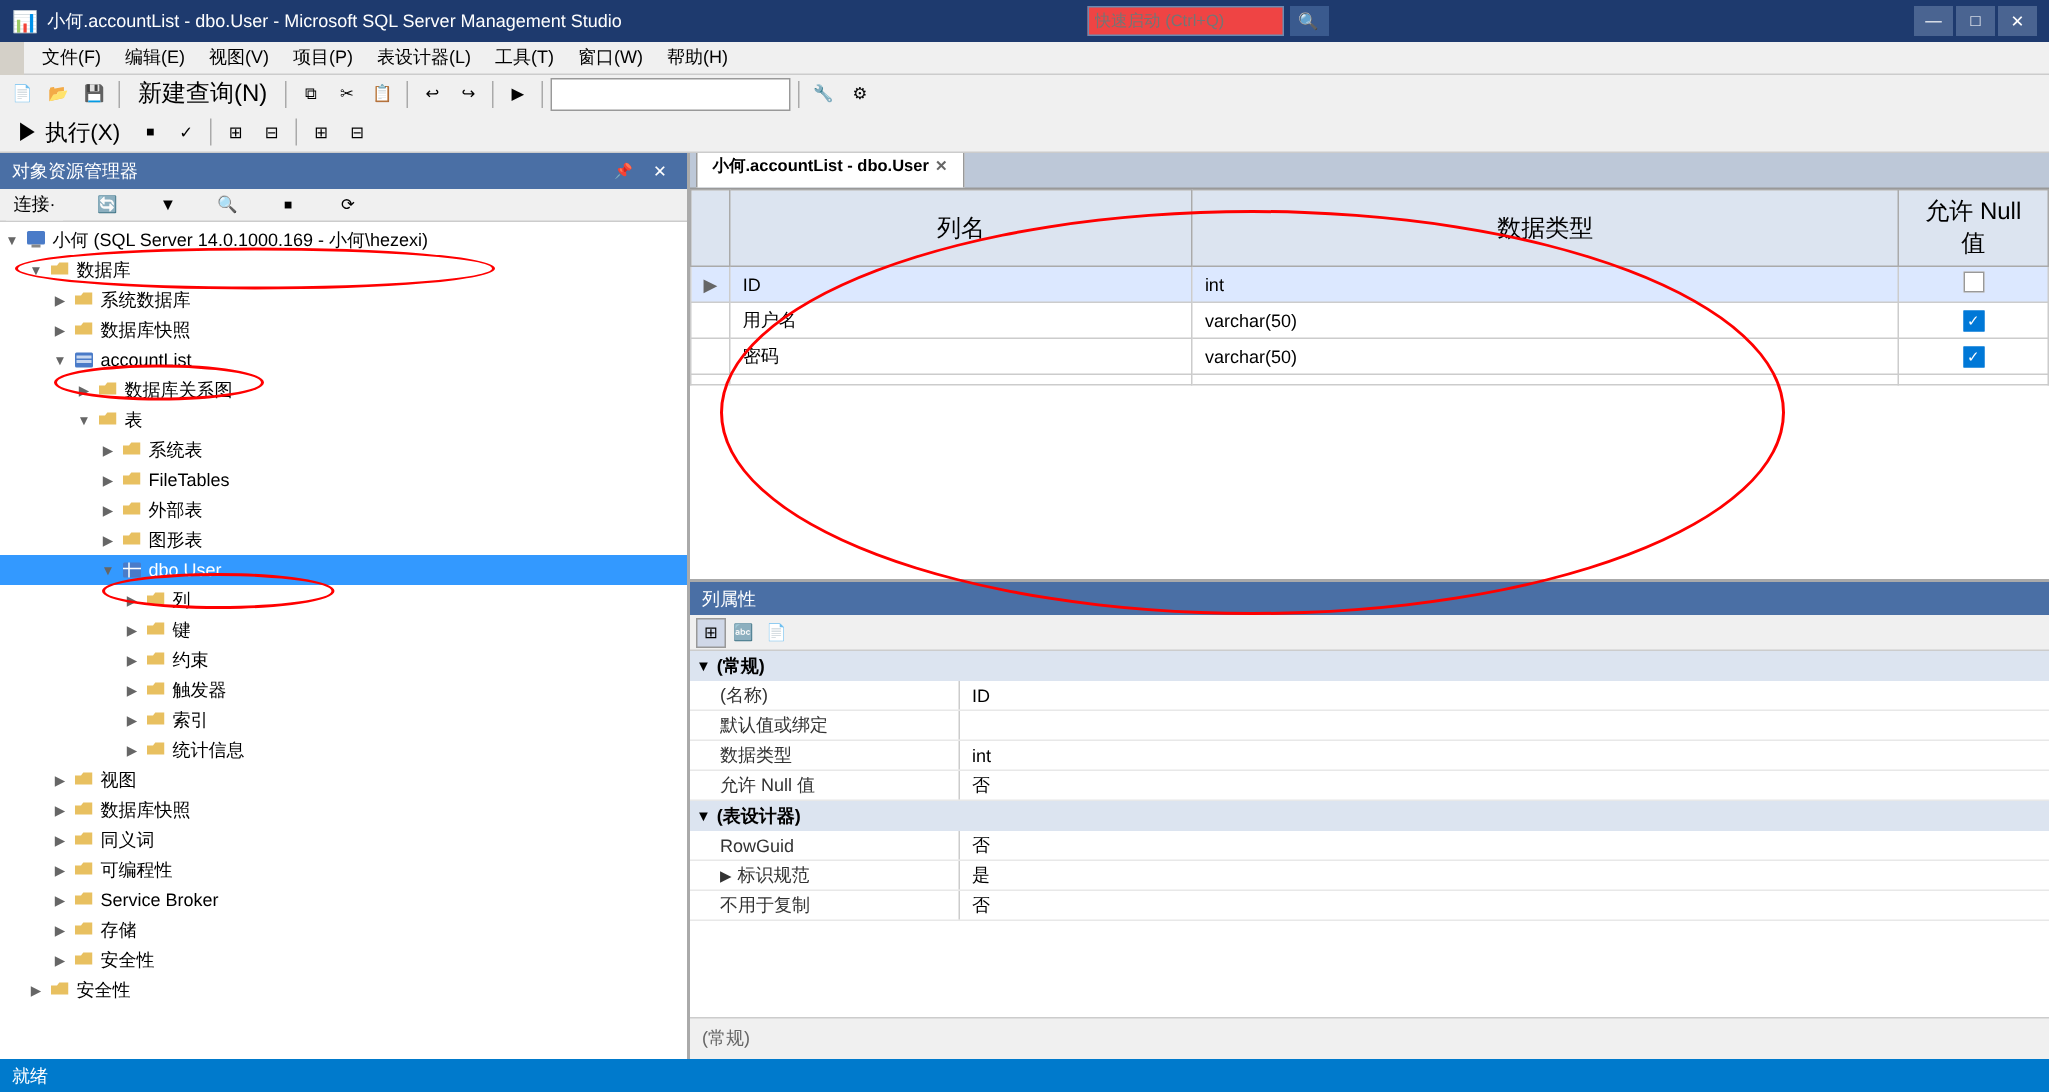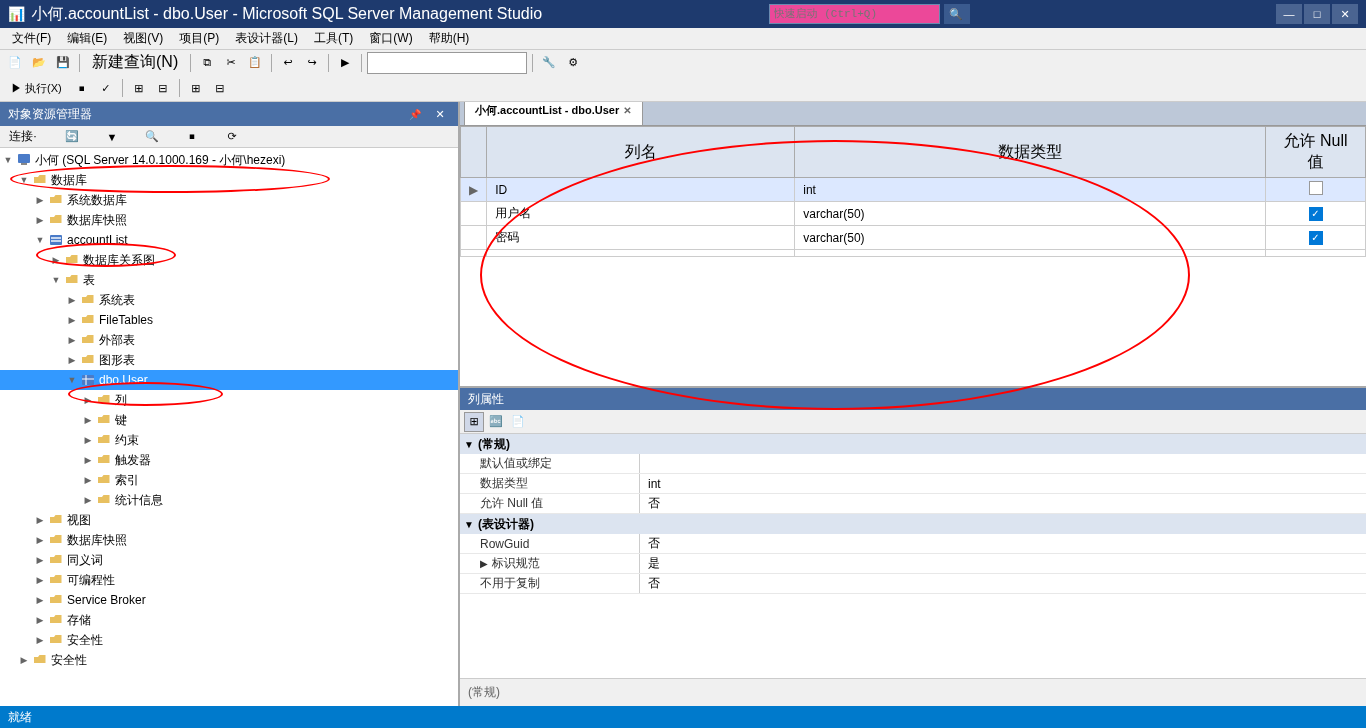--- a/index.html
+++ b/index.html
@@ -28,20 +28,21 @@
     }
 
     
     .menu-bar {
       background: #f0f0f0;
       height: 22px;
       display: flex;
       align-items: center;
       padding: 0 4px;
       border-bottom: 1px solid #ccc;
+      margin-left: 16px;
     }
     .menu-item {
       padding: 2px 8px;
       cursor: pointer;
       font-size: 12px;
       color: #000;
     }
 
     
     .toolbar-area {
@@ -344,25 +345,25 @@
     }
   </style>
 </head>
 <body>
 
 <div style="width:1366px; height:728px; position:relative; overflow:hidden; display:flex; flex-direction:column;">
 
   <div class="title-bar" style="position:relative;">
     <div class="title-bar-left">
       <span style="font-size:14px;">📊</span>
-      <span style="font-size:16px;">小何.accountList - dbo.User - Microsoft SQL Server Management Studio</span>
+      <span style="font-size:12px;">小何.accountList - dbo.User - Microsoft SQL Server Management Studio</span>
     </div>
 
     <div style="display:flex; align-items:center; gap:4px; margin-right:80px;">
-      <input class="ql-input" type="text" style="height: 20px; width: 171px; font-size: 11px; border: 1px solid rgb(106, 138, 176); background: #ec4899; color: white; padding: 0px 4px; font-family: Liberation Mono, monospace;" placeholder="快速启动 (Ctrl+Q)">
+      <input class="ql-input" type="text" style="height: 20px; width: 131px; font-size: 11px; border: 1px solid rgb(106, 138, 176); background: #ef4444; color: white; padding: 0px 4px;" placeholder="快速启动 (Ctrl+Q)">
       <button class="title-btn" style="background:#3a5a8e;">🔍</button>
     </div>
     <div class="title-bar-controls">
       <button class="title-btn">—</button>
       <button class="title-btn">□</button>
       <button class="title-btn close">✕</button>
     </div>
   </div>
 
   <div class="menu-bar">
@@ -392,21 +393,21 @@
       <button class="tb-btn">↪</button>
       <div class="tb-separator"></div>
       <button class="tb-btn">▶</button>
       <div class="tb-separator"></div>
       <input type="text" class="tb-search" style="width: 160px;">
       <div class="tb-separator"></div>
       <button class="tb-btn">🔧</button>
       <button class="tb-btn">⚙</button>
     </div>
     <div class="toolbar-row">
-      <button class="tb-btn" style="padding:0 6px; font-size:11px;">▶ 执行(X)</button>
+      <button class="tb-btn" style="padding:0 6px; font-size:15px;">▶ 执行(X)</button>
       <button class="tb-btn">⏹</button>
       <button class="tb-btn">✓</button>
       <div class="tb-separator"></div>
       <button class="tb-btn">⊞</button>
       <button class="tb-btn">⊟</button>
       <div class="tb-separator"></div>
       <button class="tb-btn">⊞</button>
       <button class="tb-btn">⊟</button>
     </div>
   </div>
@@ -809,20 +810,24 @@
         <div class="props-toolbar">
           <button class="props-tb-btn active" title="分类">⊞</button>
           <button class="props-tb-btn" title="字母顺序">🔤</button>
           <button class="props-tb-btn" title="属性页">📄</button>
         </div>
         <div class="props-content" id="props-content">
 
         <div class="props-section-header">
               <span class="expander">▼</span>
               <span>(常规)</span>
+            </div>
+            <div class="props-row">
+              <div class="props-name">(名称)</div>
+              <div class="props-value">ID</div>
             </div>
             <div class="props-row">
               <div class="props-name">默认值或绑定</div>
               <div class="props-value"></div>
             </div>
             <div class="props-row">
               <div class="props-name">数据类型</div>
               <div class="props-value">int</div>
             </div>
             <div class="props-row">

